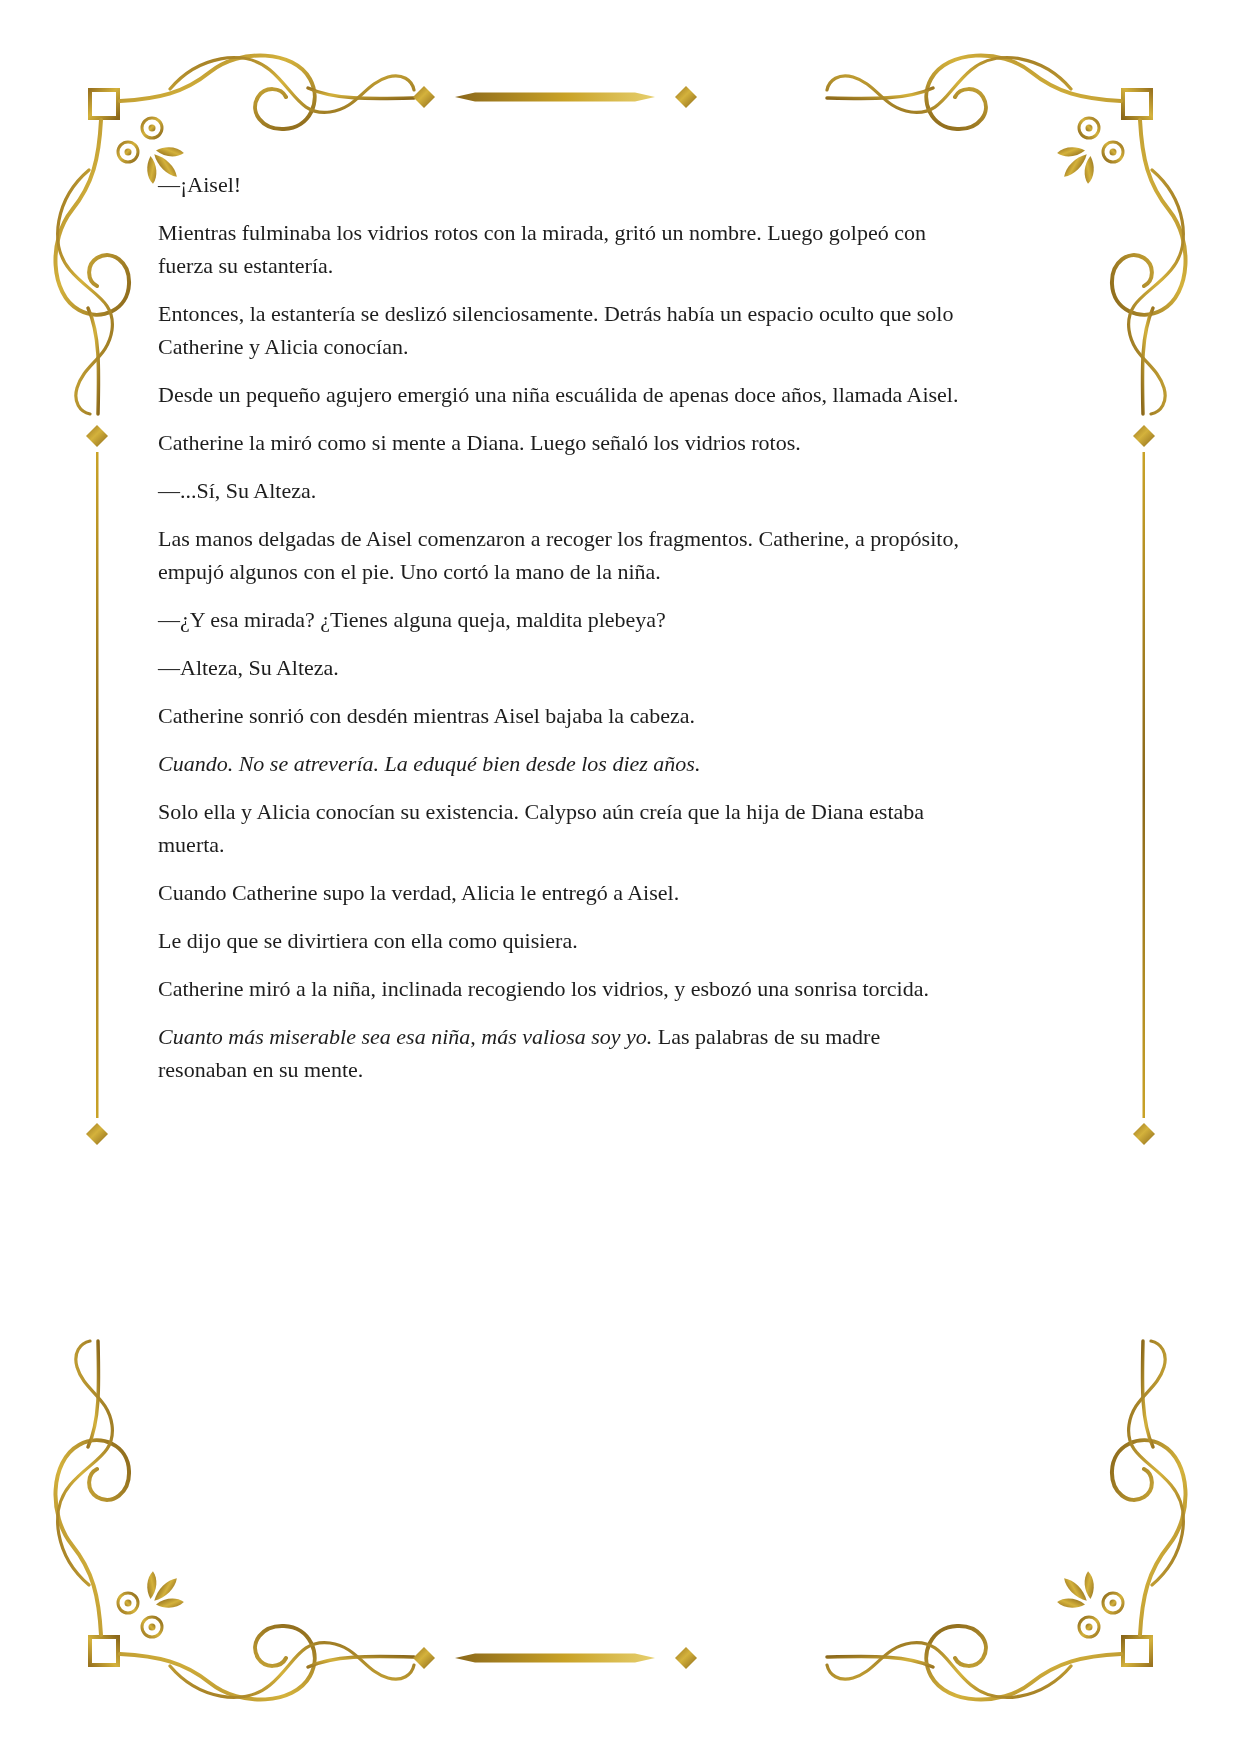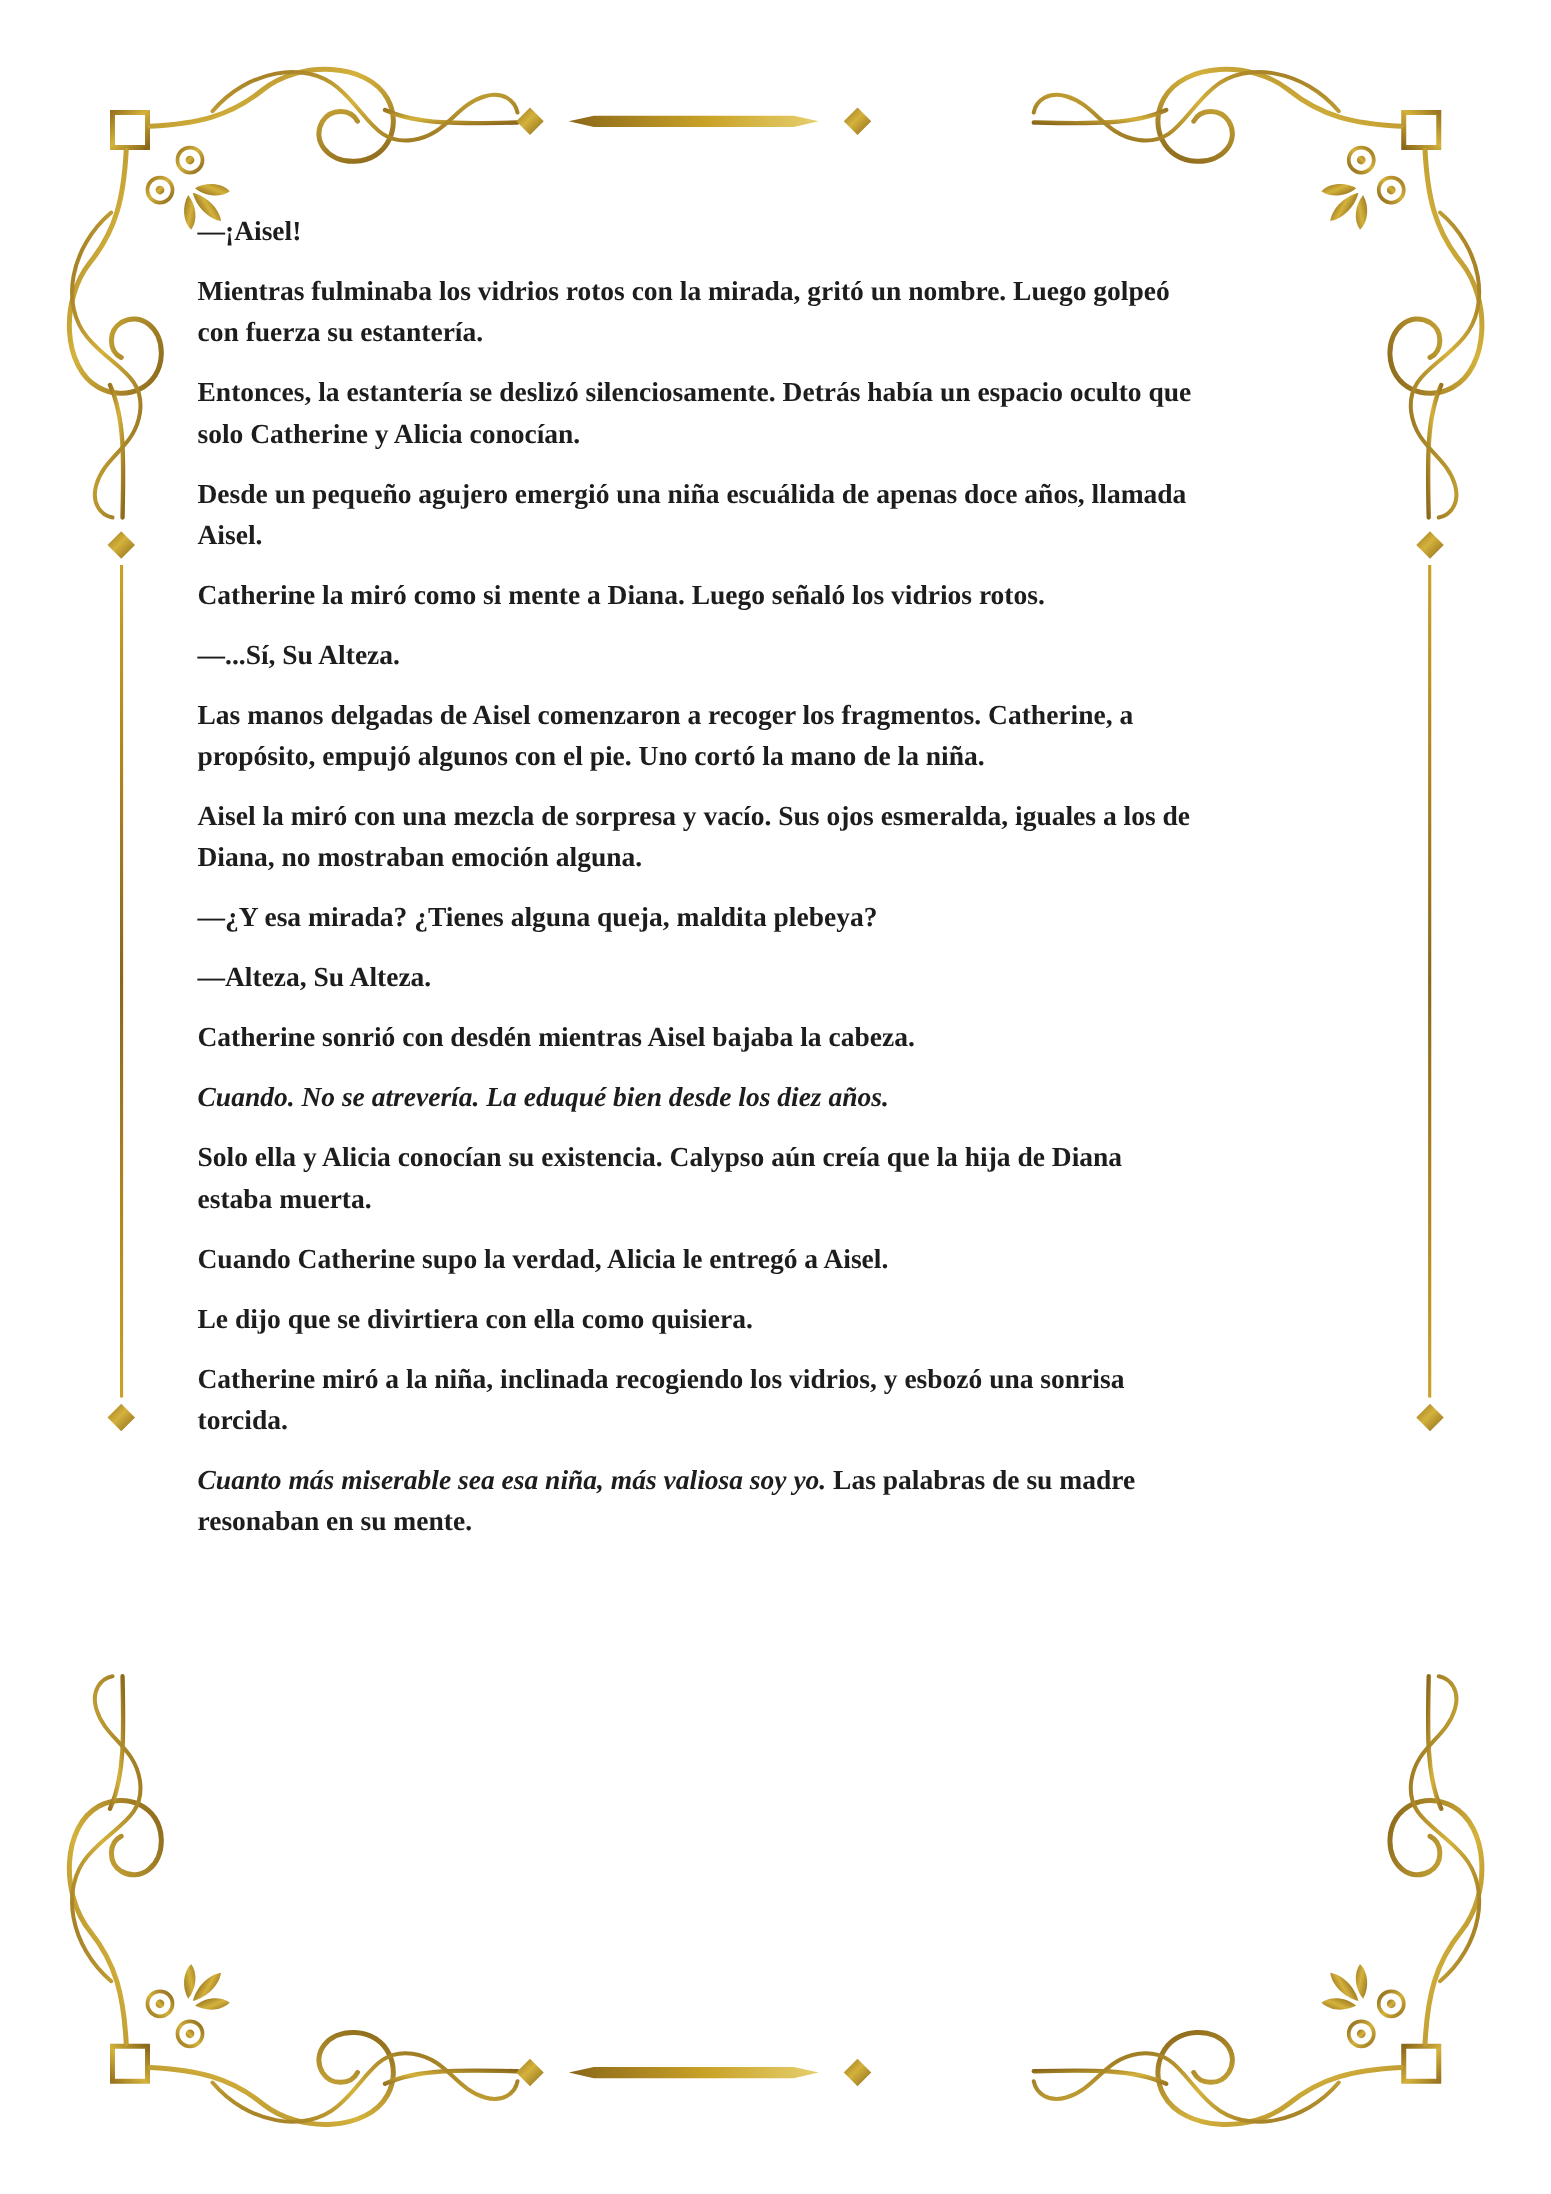--- a/index.html
+++ b/index.html
@@ -21,21 +21,20 @@
     pointer-events: none;
   }
   .content {
     position: absolute;
     left: 158px; top: 168px;
     width: 802px;
     color: #1d1d1d;
     font-size: 22px;
     line-height: 33px;
     text-align: left;
-    font-weight: bold;
   }
   .content p { margin: 0 0 15px 0; }
   .italic { font-style: italic; }
 </style>
 </head>
 <body>
 
 <div class="page">
 
   <svg class="border-svg" viewBox="0 0 1241 1755" xmlns="http://www.w3.org/2000/svg" aria-hidden="true">
@@ -114,21 +113,20 @@
   </svg>
 
   <div class="content">
       <p><span>—¡Aisel!</span></p>
       <p><span>Mientras fulminaba los vidrios rotos con la mirada, gritó un nombre. Luego golpeó con fuerza su estantería.</span></p>
       <p><span>Entonces, la estantería se deslizó silenciosamente. Detrás había un espacio oculto que solo Catherine y Alicia conocían.</span></p>
       <p><span>Desde un pequeño agujero emergió una niña escuálida de apenas doce años, llamada Aisel.</span></p>
       <p><span>Catherine la miró como si mente a Diana. Luego señaló los vidrios rotos.</span></p>
       <p><span>—...Sí, Su Alteza.</span></p>
       <p><span>Las manos delgadas de Aisel comenzaron a recoger los fragmentos. Catherine, a propósito, empujó algunos con el pie. Uno cortó la mano de la niña.</span></p>
-      <p><span>Aisel la miró con una mezcla de sorpresa y vacío. Sus ojos esmeralda, iguales a los de Diana, no mostraban emoción alguna.</span></p>
       <p><span>—¿Y esa mirada? ¿Tienes alguna queja, maldita plebeya?</span></p>
       <p><span>—Alteza, Su Alteza.</span></p>
       <p><span>Catherine sonrió con desdén mientras Aisel bajaba la cabeza.</span></p>
       <p><span class="italic">Cuando. No se atrevería. La eduqué bien desde los diez años.</span></p>
       <p><span>Solo ella y Alicia conocían su existencia. Calypso aún creía que la hija de Diana estaba muerta.</span></p>
       <p><span>Cuando Catherine supo la verdad, Alicia le entregó a Aisel.</span></p>
       <p><span>Le dijo que se divirtiera con ella como quisiera.</span></p>
       <p><span>Catherine miró a la niña, inclinada recogiendo los vidrios, y esbozó una sonrisa torcida.</span></p>
       <p><span class="italic">Cuanto más miserable sea esa niña, más valiosa soy yo.</span><span> Las palabras de su madre resonaban en su mente.</span></p>
     </div>

